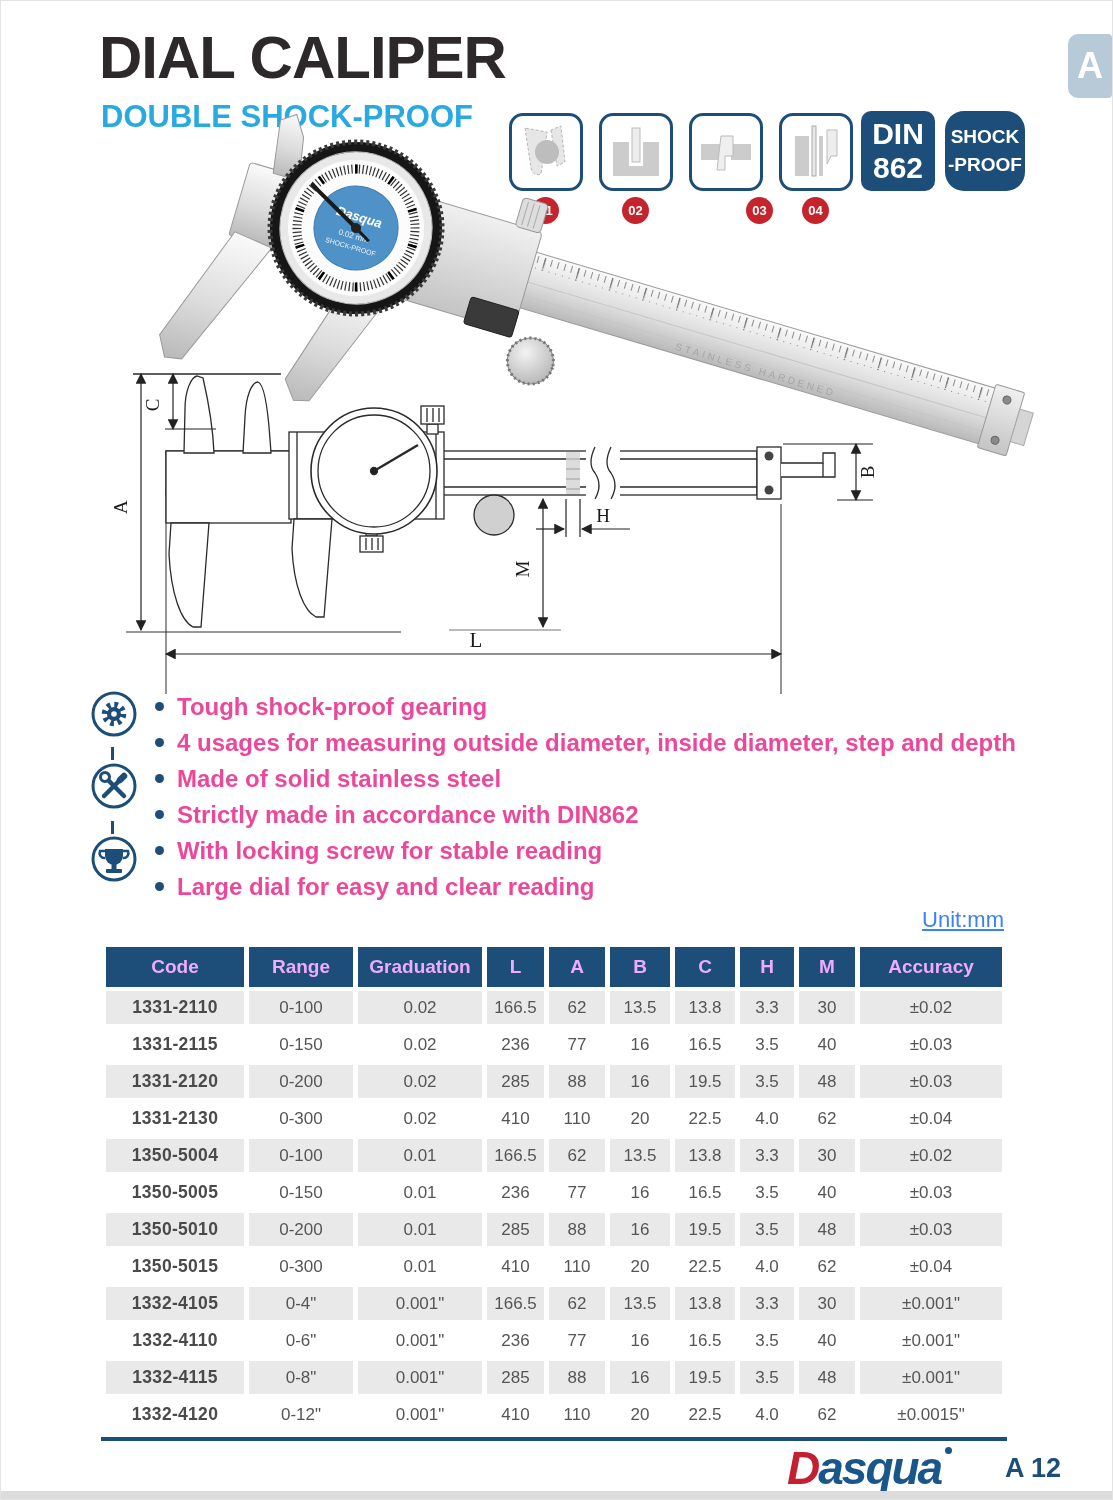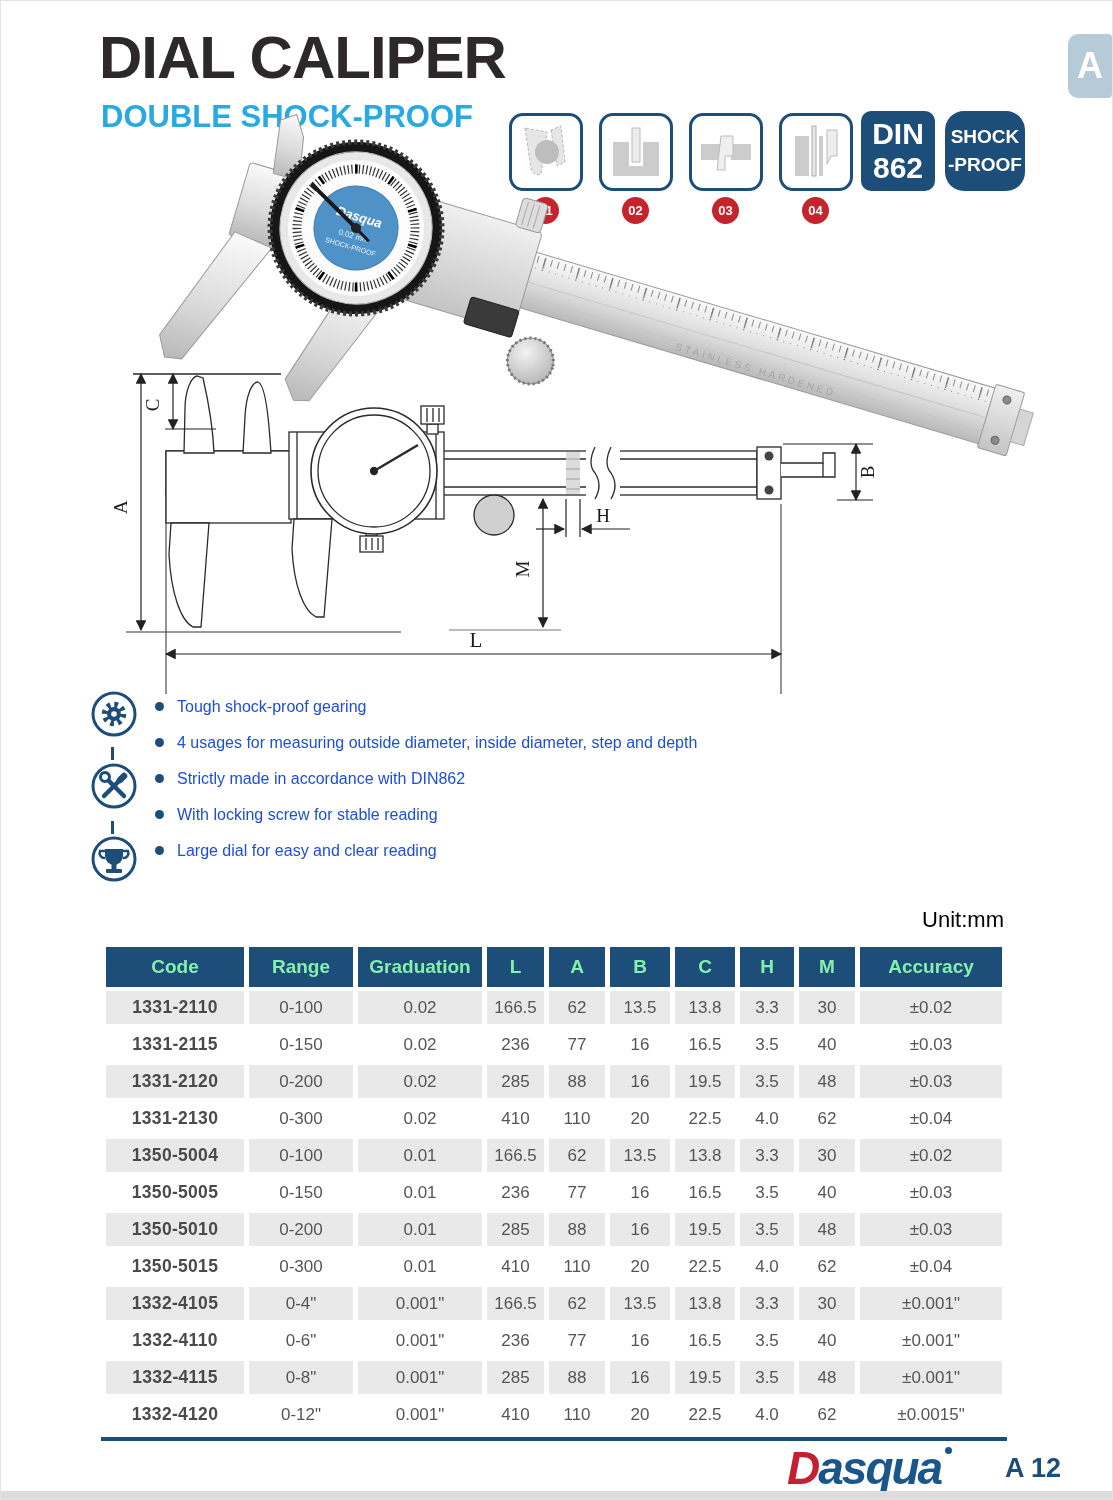--- a/index.html
+++ b/index.html
@@ -21,28 +21,28 @@
   .din-badge{left:860px;width:74px;font-size:30px;line-height:1.12;}
   .shock-badge{left:944px;width:80px;font-size:19px;line-height:1.5;border-radius:19px;}
 
   .photo-svg{position:absolute;left:55px;top:110px;}
   .drawing-svg{position:absolute;left:80px;top:358px;}
 
   .f-icon{position:absolute;width:50px;height:50px;}
   .f-dash{position:absolute;left:110px;width:3px;height:13px;background:#1d4e79;}
 
   .features-list{position:absolute;left:148px;top:694px;margin:0;padding:0;list-style:none;width:880px;}
-  .features-list li{position:relative;padding-left:28px;font-size:16px;font-weight:normal;color:#1d4ed8;
+  .features-list li{position:relative;padding-left:28px;font-size:24px;font-weight:bold;color:#ec4899;
                     line-height:23px;margin-bottom:13px;}
   .features-list li::before{content:"";position:absolute;left:6px;top:7px;width:9px;height:9px;border-radius:50%;background:#1d4e79;}
 
-  .unit{position:absolute;right:108px;top:906px;font-size:22px;color:#000000;}
+  .unit{position:absolute;right:108px;top:906px;font-size:22px;color:#3b82f6;text-decoration:underline;}
 
   table.spec{position:absolute;left:100px;top:942px;width:906px;border-collapse:separate;border-spacing:5px 4px;table-layout:fixed;}
-  table.spec th{background:#1d4e79;color:#86efac;font-size:19px;font-weight:bold;height:40px;padding:0;text-align:center;}
+  table.spec th{background:#1d4e79;color:#f0abfc;font-size:19px;font-weight:bold;height:40px;padding:0;text-align:center;}
   table.spec td{font-size:17px;color:#555;height:33px;text-align:center;padding:0;}
   table.spec tbody tr:nth-child(odd) td{background:#e9e9e9;}
   table.spec tbody tr:nth-child(even) td{background:#fff;}
   table.spec td.code{font-weight:bold;font-size:17.5px;color:#4a4a4a;letter-spacing:.3px;}
   .table-bar{position:absolute;left:100px;top:1436px;width:906px;height:4px;background:#1d4e79;}
 
   .logo{position:absolute;left:786px;top:1440px;font-size:46px;font-weight:bold;font-style:italic;letter-spacing:-2px;}
   .logo .d{color:#c32032;}
   .logo .rest{color:#19568c;}
   .logo .dot{position:absolute;right:-11px;top:6px;width:7px;height:7px;background:#19568c;border-radius:50%;}
@@ -82,21 +82,21 @@
     <svg width="58" height="60" viewBox="0 0 58 60">
       <rect x="8" y="14" width="28" height="40" fill="#ccc"></rect>
       <rect x="22" y="14" width="10" height="40" fill="#fff"></rect>
       <rect x="25" y="4" width="4" height="50" fill="#e8e8e8" stroke="#aaa"></rect>
       <path d="M40,8 h10 v26 h-6 l-4,8 Z" fill="#ededed" stroke="#bbb"></path>
     </svg>
   </div>
 
   <div class="num-badge" style="left:531px">01</div>
   <div class="num-badge" style="left:621px">02</div>
-  <div class="num-badge" style="left:711px">03</div>
+  <div class="num-badge" style="left:745px">03</div>
   <div class="num-badge" style="left:801px">04</div>
 
   <div class="sq-badge din-badge">
     <span>DIN</span>
     <span>862</span>
   </div>
   <div class="sq-badge shock-badge">
     <span>SHOCK</span>
     <span>-PROOF</span>
   </div>
@@ -267,20 +267,21 @@
     <circle r="21" fill="#fff" stroke="#1d4e79" stroke-width="3"></circle>
     <path d="M-9,-10 h18 v7 a9,9 0 0 1 -18,0 Z" fill="#1d4e79"></path>
     <path d="M-9,-8 h-5 a5,5 0 0 0 5,7 M9,-8 h5 a5,5 0 0 1 -5,7" stroke="#1d4e79" stroke-width="2.5" fill="none"></path>
     <rect x="-2.5" y="5" width="5" height="5" fill="#1d4e79"></rect>
     <rect x="-8" y="10" width="16" height="4" rx="1" fill="#1d4e79"></rect>
   </svg>
 
   <ul class="features-list">
     <li>Tough shock-proof gearing</li>
     <li>4 usages for measuring outside diameter, inside diameter, step and depth</li>
+    <li>Made of solid stainless steel</li>
     <li>Strictly made in accordance with DIN862</li>
     <li>With locking screw for stable reading</li>
     <li>Large dial for easy and clear reading</li>
   </ul>
 
   <div class="unit">Unit:mm</div>
 
   <table class="spec">
       <colgroup>
         <col style="width: 138px;">

